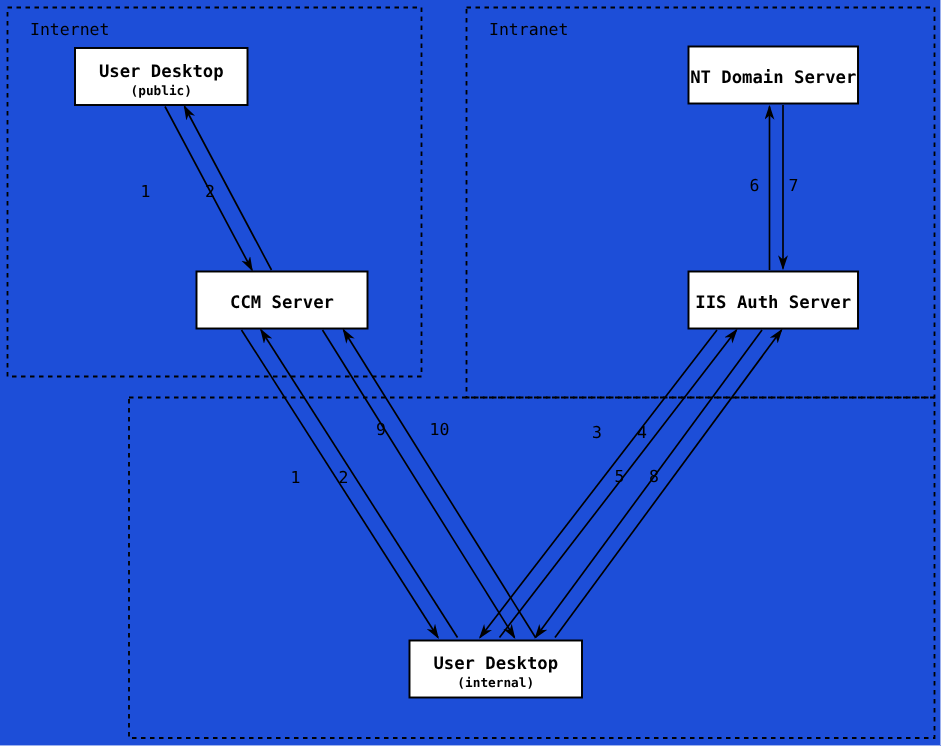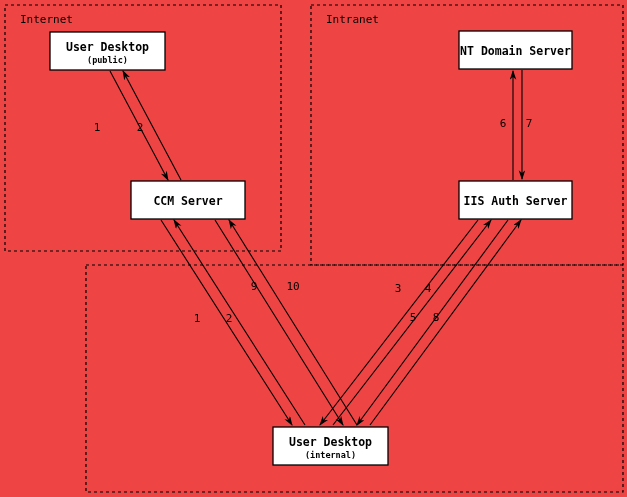--- a/index.html
+++ b/index.html
@@ -4,21 +4,21 @@
 <style>
   html, body {
     margin: 0;
     padding: 0;
     background: #ffffff;
   }
   #canvas {
     position: relative;
     width: 627px;
     height: 497px;
-    background: #ef4444;
+    background: #1d4ed8;
     font-family: "DejaVu Sans Mono", monospace;
     overflow: hidden;
   }
   svg#diagram {
     position: absolute;
     left: 0;
     top: 0;
     width: 627px;
     height: 497px;
   }

